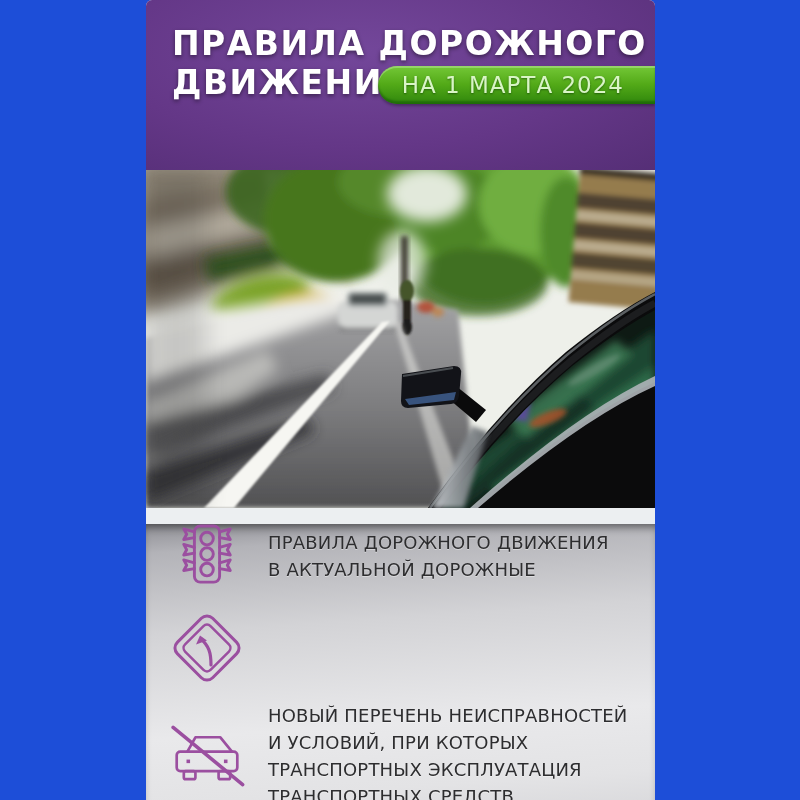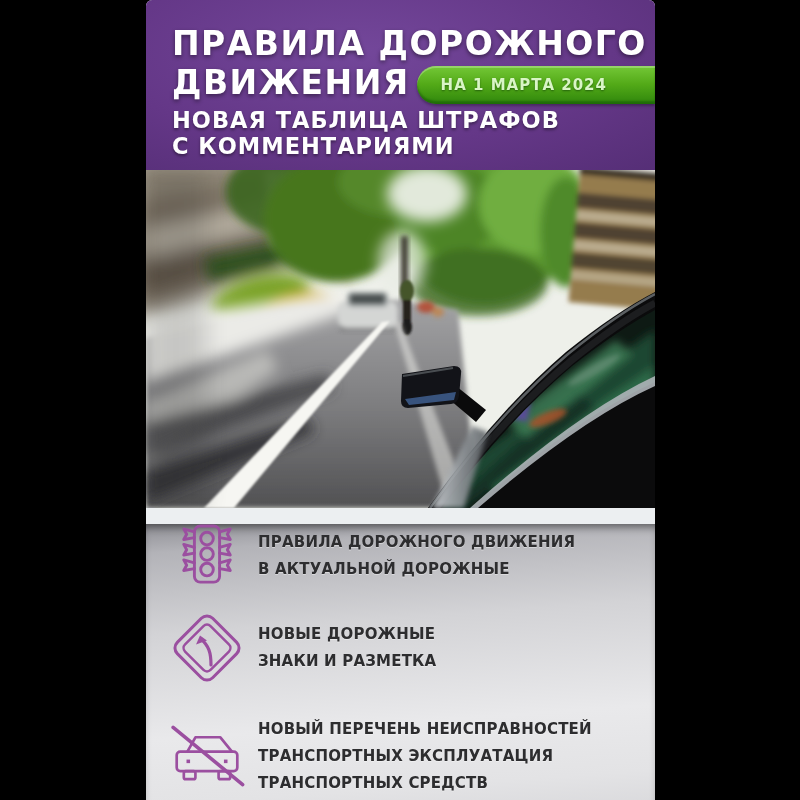--- a/index.html
+++ b/index.html
@@ -1,69 +1,65 @@
 <!DOCTYPE html>
 <html><head>
 <meta charset="utf-8">
 <style>
   html,body{margin:0;padding:0;background:#ffffff;}
-  .page{position:relative;width:800px;height:800px;background:#000000;overflow:hidden;
+  .page{position:relative;width:800px;height:800px;background:#1d4ed8;overflow:hidden;
         font-family:"DejaVu Sans","Liberation Sans",sans-serif;}
   .cover{position:absolute;left:146px;top:0;width:509px;height:800px;
          border-radius:6px 6px 0 0;overflow:hidden;background:#eceff1;}
 
   
   .header{position:relative;width:100%;height:170px;
           background:radial-gradient(130% 150% at 42% 30%, #73479a 0%, #643787 38%, #4e2a6e 78%, #3f1f55 100%);
           box-sizing:border-box;padding:24px 0 0 26px;}
   .title-line{color:#ffffff;font-weight:bold;font-size:33px;line-height:39px;
               letter-spacing:1.5px;text-shadow:0 2px 4px rgba(0,0,0,.45);white-space:nowrap;}
   .subtitle-line{color:#ffffff;font-weight:bold;font-size:22.5px;line-height:26px;
                  letter-spacing:1px;text-shadow:0 2px 3px rgba(0,0,0,.4);white-space:nowrap;margin-top:0px;}
   .subtitle-block{margin-top:5px;}
   .badge{position:absolute;right:0;top:66px;height:38px;display:flex;align-items:center;
-         padding:0 48px 0 24px;border-radius:20px 0 0 20px;
+         padding:0 31px 0 24px;border-radius:20px 0 0 20px;
          background:linear-gradient(180deg,#74c837 0%,#53aa18 48%,#2f860c 100%);
          box-shadow:inset 0 2px 0 rgba(255,255,255,.25), inset 0 -3px 2px rgba(0,60,0,.35), 0 2px 3px rgba(0,0,0,.3);
-         color:#d9f5c6;font-weight:bold;font-size:15px;letter-spacing:1px;
+         color:#d9f5c6;font-weight:normal;font-size:23px;letter-spacing:1px;
          text-shadow:0 1px 2px rgba(0,40,0,.5);white-space:nowrap;}
 
   
   .photo{position:relative;width:509px;height:338px;background:#dfe2de;}
   .photo svg{display:block;}
 
   
   .features{position:relative;width:100%;height:292px;box-sizing:border-box;
             background:linear-gradient(176deg,#8f8f95 0%,#b3b3b8 9%,#d3d3d6 34%,#e9e9eb 66%,#e3e3e5 86%,#d7d7da 100%);
             box-shadow:inset 0 7px 9px -4px rgba(0,0,0,.5);
             padding:0 14px 0 20px;}
   .feature-row{display:flex;align-items:center;}
   .feature-row.r1{margin-top:16px;height:64px;}
   .feature-row.r2{margin-top:20px;height:80px;}
   .feature-row.r3{margin-top:12px;height:112px;}
   .icon-cell{width:82px;display:flex;justify-content:center;align-items:center;flex:none;}
-  .feature-text{margin-left:10px;color:#2d2d2f;font-weight:bold;font-size:15px;line-height:27px;
+  .feature-text{margin-left:20px;color:#2d2d2f;font-weight:normal;font-size:18px;line-height:27px;
                 letter-spacing:0.2px;text-shadow:0 1px 0 rgba(255,255,255,.4);}
   .feature-text span{display:block;white-space:nowrap;}
   .picon{stroke:#9b4fa0;fill:none;stroke-width:3;stroke-linejoin:round;stroke-linecap:round;}
 </style>
 </head>
 <body>
 
 <div class="page">
   <div class="cover">
 
     <div class="header">
       <div class="title-line">ПРАВИЛА ДОРОЖНОГО</div>
       <div class="title-line">ДВИЖЕНИЯ</div>
       <div class="badge">НА 1 МАРТА 2024</div>
-      <div class="subtitle-block">
-        <div class="subtitle-line">НОВАЯ ТАБЛИЦА ШТРАФОВ</div>
-        <div class="subtitle-line">С КОММЕНТАРИЯМИ</div>
-      </div>
     </div>
 
     <div class="photo">
       <svg width="509" height="338" viewBox="0 0 509 338" preserveAspectRatio="none">
         <defs>
           <filter id="b1" x="-30%" y="-30%" width="160%" height="160%">
               <feGaussianBlur stdDeviation="1.2"></feGaussianBlur>
             </filter>
           <filter id="b2" x="-30%" y="-30%" width="160%" height="160%">
               <feGaussianBlur stdDeviation="2.5"></feGaussianBlur>
@@ -232,40 +228,37 @@
         <div class="icon-cell">
           <svg width="78" height="78" viewBox="0 0 78 78" class="picon">
             <g transform="rotate(45 39 39)">
               <rect x="14" y="14" width="50" height="50" rx="8"></rect>
               <rect x="21" y="21" width="36" height="36" rx="5" stroke-width="2.5"></rect>
             </g>
             <path d="M43,56 C43,44 41,37 33,30" stroke-width="3.2"></path>
             <path d="M28,35.5 L32,26.5 L39,31.5" fill="#9b4fa0" stroke="none"></path>
           </svg>
         </div>
-        <div class="feature-text">
-          <span>НОВЫЕ ДОРОЖНЫЕ</span>
-          <span>ЗНАКИ И РАЗМЕТКА</span>
-        </div>
       </div>
 
       <div class="feature-row r3">
         <div class="icon-cell">
           <svg width="88" height="76" viewBox="0 0 92 78" class="picon">
             <path d="M24,34 L33,18 L61,18 L74,34"></path>
             <rect x="12" y="34" width="68" height="22" rx="4"></rect>
             <rect x="20" y="56" width="13" height="9" rx="2"></rect>
             <rect x="59" y="56" width="13" height="9" rx="2"></rect>
             <rect x="23" y="43" width="4" height="4" fill="#9b4fa0" stroke="none"></rect>
             <rect x="65" y="43" width="4" height="4" fill="#9b4fa0" stroke="none"></rect>
             <line x1="8" y1="7" x2="86" y2="71" stroke-width="4"></line>
           </svg>
         </div>
         <div class="feature-text">
           <span>НОВЫЙ ПЕРЕЧЕНЬ НЕИСПРАВНОСТЕЙ</span>
+          <span>И УСЛОВИЙ, ПРИ КОТОРЫХ</span>
           <span>ТРАНСПОРТНЫХ ЭКСПЛУАТАЦИЯ</span>
           <span>ТРАНСПОРТНЫХ СРЕДСТВ</span>
         </div>
       </div>
 
     </div>
   </div>
 </div>
 
 </body></html>

